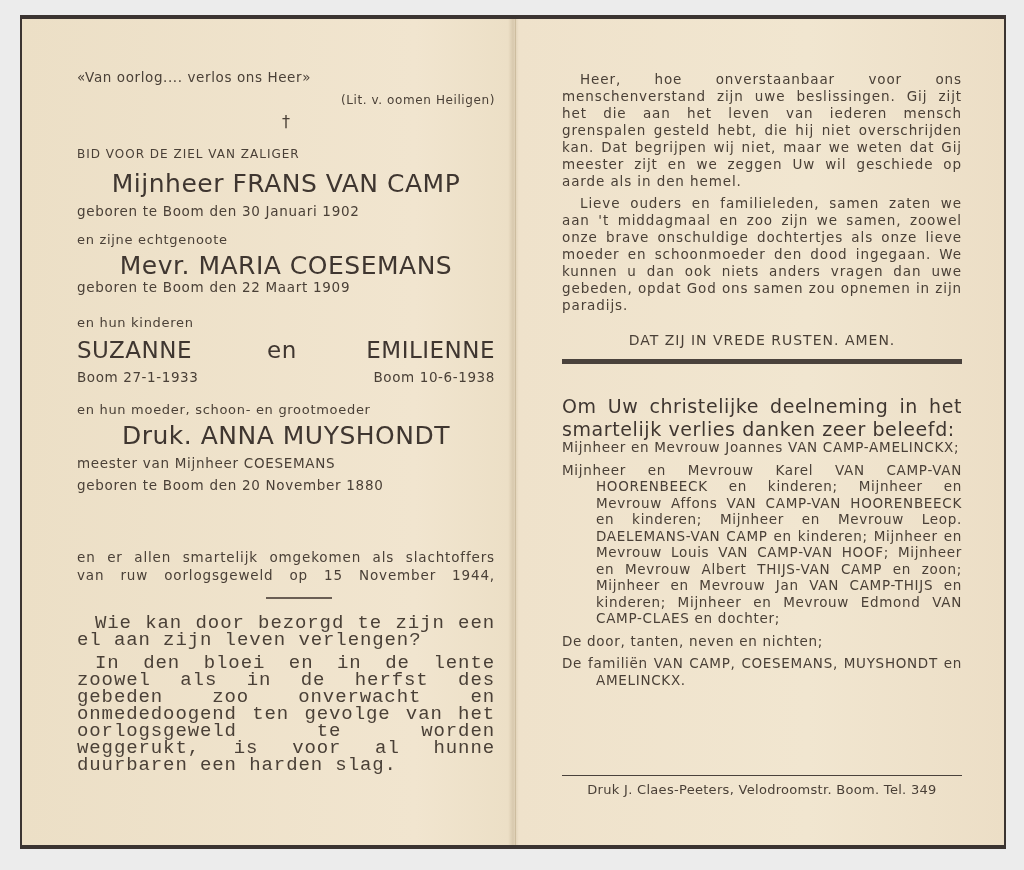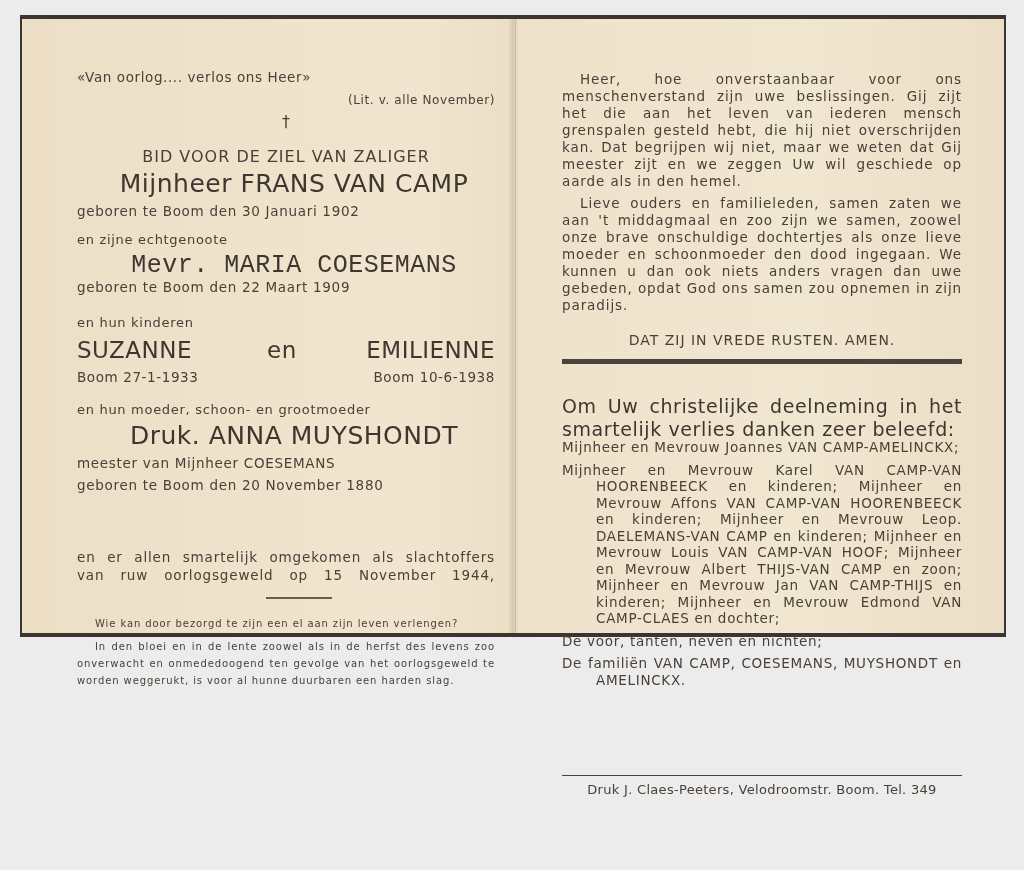--- a/index.html
+++ b/index.html
@@ -7,47 +7,47 @@
     width: 1024px; height: 870px;
     background: #ececec;
     position: relative;
     overflow: hidden;
     font-family: "DejaVu Sans", sans-serif;
     color: #4a4037;
   }
   .card {
     position: absolute;
     left: 20px; top: 15px;
-    width: 986px; height: 622px;
+    width: 986px; height: 834px;
     background: #efe2cb;
     border: 2px solid #3b3431;
     border-top-width: 4px;
     border-bottom-width: 4px;
     box-sizing: border-box;
     background-image: linear-gradient(90deg, #ecdfc6 0%, #f1e5cf 40%, #ecdfc6 49.5%, #d8c9ae 50%, #efe2cb 50.6%, #f1e6d0 80%, #ecdec6 100%);
   }
   .fold {
     position: absolute; left: 493px; top: 0; bottom: 0; width: 1px;
     background: #cdbd9f;
   }
   .page { position: absolute; top: 0; }
   .left { left: 55px; width: 418px; }
   .right { left: 540px; width: 400px; }
   .abs { position: absolute; white-space: nowrap; }
 
   
   .quote { left: 0; top: 50px; font-size: 13.5px; letter-spacing: 0.6px; }
   .quote-src { right: 0; top: 74px; font-size: 12px; letter-spacing: 0.6px; }
   .cross { left: 0; width: 418px; top: 93px; font-size: 16px; text-align: center; }
-  .bid { left: 0; width: 418px; top: 128px; font-size: 16px; letter-spacing: 1px; text-align:center; }
-  .name-big { left: 8px; width: 418px; text-align: center; font-size: 25px; letter-spacing: 0.5px; color: #3f3630; }
+  .bid { left: 0; width: 418px; top: 128px; font-size: 12px; letter-spacing: 1px; text-align:left; }
+  .name-big { left: 0; width: 418px; text-align: center; font-size: 25px; letter-spacing: 0.5px; color: #3f3630; }
   .sub { left: 0; width: 418px; font-size: 13.5px; letter-spacing: 0.7px; }
   .child-name { font-size: 23px; letter-spacing: 0.5px; color: #3f3630; }
   .child-date { font-size: 13.5px; letter-spacing: 0.6px; }
-  .para { font-size: 10px; letter-spacing: 0.9px; line-height: 17px; text-align: justify; }
+  .para { font-size: 19px; letter-spacing: 0.9px; line-height: 17px; text-align: justify; font-family: Liberation Mono, monospace; }
   .para p { margin: 0 0 6px 0; text-indent: 18px; }
   .sep-short { position: absolute; left: 189px; top: 578px; width: 66px; height: 2px; background: #6a5e54; }
 
   
   .r-para { font-size: 13.5px; letter-spacing: 0.9px; line-height: 17px; text-align: justify; }
   .r-para p { margin: 0 0 5px 0; text-indent: 18px; }
   .amen { left: 0; width: 400px; text-align: center; top: 313px; font-size: 14px; letter-spacing: 1px; }
   .thick-rule { position: absolute; left: 0; top: 340px; width: 400px; height: 5px; background: #4a423c; }
   .thanks { top: 376px; left: 0; width: 400px; font-size: 19px; letter-spacing: 0.6px; line-height: 23px; text-align: justify; color: #3f3630; }
   .fam { left: 0; width: 400px; font-size: 13.5px; letter-spacing: 0.7px; line-height: 16.5px; }
@@ -56,29 +56,29 @@
   .druk { left: 0; top: 763px; width: 400px; font-size: 13px; letter-spacing: 0.3px; text-align: center; }
 </style>
 </head>
 <body>
 
 <div class="card">
   <div class="fold"></div>
 
   <div class="page left">
     <div class="abs quote">«Van oorlog.... verlos ons Heer»</div>
-    <div class="abs quote-src">(Lit. v. alle November)</div>
+    <div class="abs quote-src">(Lit. v. oomen Heiligen)</div>
     <div class="abs cross">†</div>
     <div class="abs bid">BID VOOR DE ZIEL VAN ZALIGER</div>
 
     <div class="abs name-big" style="top:150px;">Mijnheer FRANS VAN CAMP</div>
     <div class="abs sub" style="top:184px;">geboren te Boom den 30 Januari 1902</div>
 
     <div class="abs sub" style="top:213px; font-size:13px;">en zijne echtgenoote</div>
-    <div class="abs name-big" style="top:232px;font-family:Liberation Mono, monospace;">Mevr. MARIA COESEMANS</div>
+    <div class="abs name-big" style="top:232px;">Mevr. MARIA COESEMANS</div>
     <div class="abs sub" style="top:260px;">geboren te Boom den 22 Maart 1909</div>
 
     <div class="abs sub" style="top:296px; font-size:13px;">en hun kinderen</div>
 
     <div class="abs child-name" style="left:0; top:318px;">SUZANNE</div>
     <div class="abs child-name" style="left:190px; top:318px;">en</div>
     <div class="abs child-name" style="right:0; top:318px;">EMILIENNE</div>
     <div class="abs child-date" style="left:0; top:350px;">Boom 27-1-1933</div>
     <div class="abs child-date" style="right:0; top:350px;">Boom 10-6-1938</div>
 
@@ -89,37 +89,37 @@
 
     <div class="abs" style="left:0; top:494px; width:418px; font-size:13.5px; letter-spacing:0.85px; line-height:17.5px;">
       <div style="text-align:justify; text-align-last:justify;margin-top:36px;">en er allen smartelijk omgekomen als slachtoffers</div>
       <div style="text-align:justify; text-align-last:justify;">van ruw oorlogsgeweld op 15 November 1944,</div>
     </div>
 
     <div class="sep-short"></div>
 
     <div class="abs para" style="left:0; top:596px; width:418px; white-space:normal;">
       <p>Wie kan door bezorgd te zijn een el aan zijn leven verlengen?</p>
-      <p>In den bloei en in de lente zoowel als in de herfst des levens zoo onverwacht en onmededoogend ten gevolge van het oorlogsgeweld te worden weggerukt, is voor al hunne duurbaren een harden slag.</p>
+      <p>In den bloei en in de lente zoowel als in de herfst des gebeden zoo onverwacht en onmededoogend ten gevolge van het oorlogsgeweld te worden weggerukt, is voor al hunne duurbaren een harden slag.</p>
     </div>
   </div>
 
   <div class="page right">
     <div class="abs r-para" style="left:0; top:52px; width:400px; white-space:normal;">
       <p>Heer, hoe onverstaanbaar voor ons menschenverstand zijn uwe beslissingen. Gij zijt het die aan het leven van iederen mensch grenspalen gesteld hebt, die hij niet overschrijden kan. Dat begrijpen wij niet, maar we weten dat Gij meester zijt en we zeggen Uw wil geschiede op aarde als in den hemel.</p>
       <p>Lieve ouders en familieleden, samen zaten we aan 't middagmaal en zoo zijn we samen, zoowel onze brave onschuldige dochtertjes als onze lieve moeder en schoonmoeder den dood ingegaan. We kunnen u dan ook niets anders vragen dan uwe gebeden, opdat God ons samen zou opnemen in zijn paradijs.</p>
     </div>
     <div class="abs amen">DAT ZIJ IN VREDE RUSTEN. AMEN.</div>
     <div class="thick-rule"></div>
 
     <div class="abs thanks" style="white-space:normal;">Om Uw christelijke deelneming in het smartelijk verlies danken zeer beleefd:</div>
 
     <div class="abs fam" style="top:420px; white-space:normal;">
       <div class="entry">Mijnheer en Mevrouw Joannes VAN CAMP-AMELINCKX;</div>
       <div class="entry">Mijnheer en Mevrouw Karel VAN CAMP-VAN HOORENBEECK en kinderen; Mijnheer en Mevrouw Affons VAN CAMP-VAN HOORENBEECK en kinderen; Mijnheer en Mevrouw Leop. DAELEMANS-VAN CAMP en kinderen; Mijnheer en Mevrouw Louis VAN CAMP-VAN HOOF; Mijnheer en Mevrouw Albert THIJS-VAN CAMP en zoon; Mijnheer en Mevrouw Jan VAN CAMP-THIJS en kinderen; Mijnheer en Mevrouw Edmond VAN CAMP-CLAES en dochter;</div>
-      <div class="entry">De voor, tanten, neven en nichten;</div>
+      <div class="entry">De door, tanten, neven en nichten;</div>
       <div class="entry">De familiën VAN CAMP, COESEMANS, MUYSHONDT en AMELINCKX.</div>
     </div>
 
     <div class="thin-rule"></div>
     <div class="abs druk">Druk J. Claes-Peeters, Velodroomstr. Boom. Tel. 349</div>
   </div>
 </div>
 
 </body></html>

